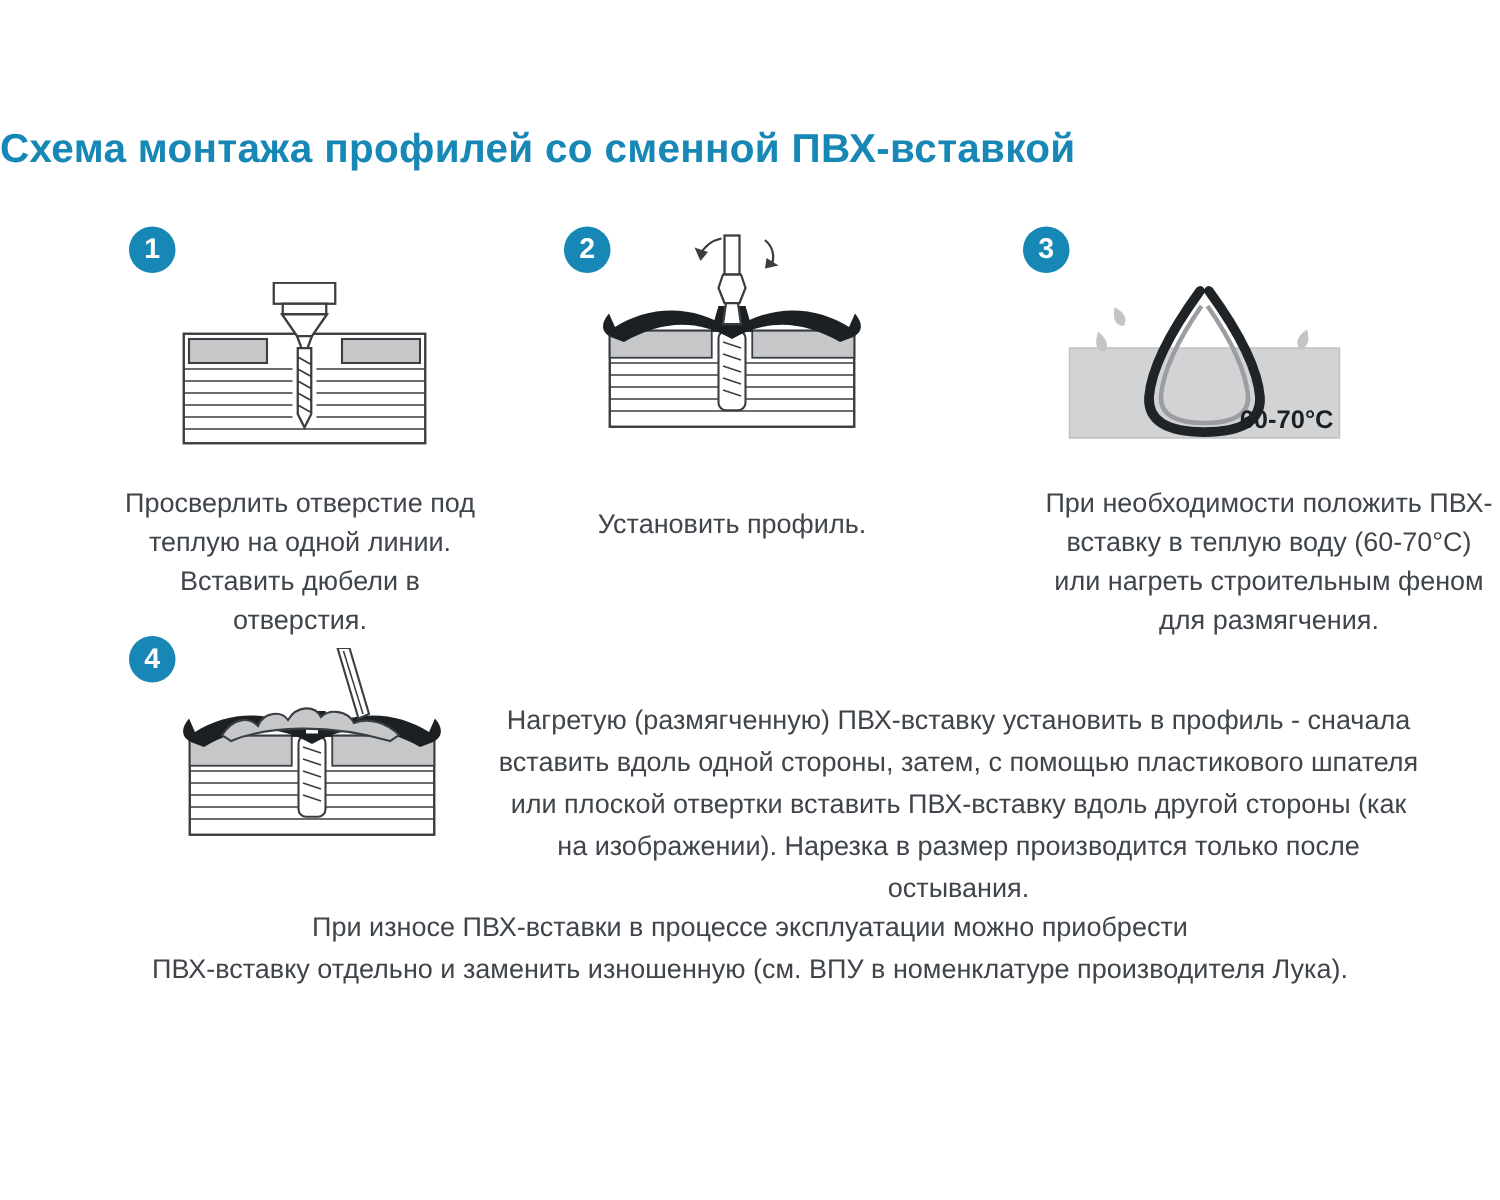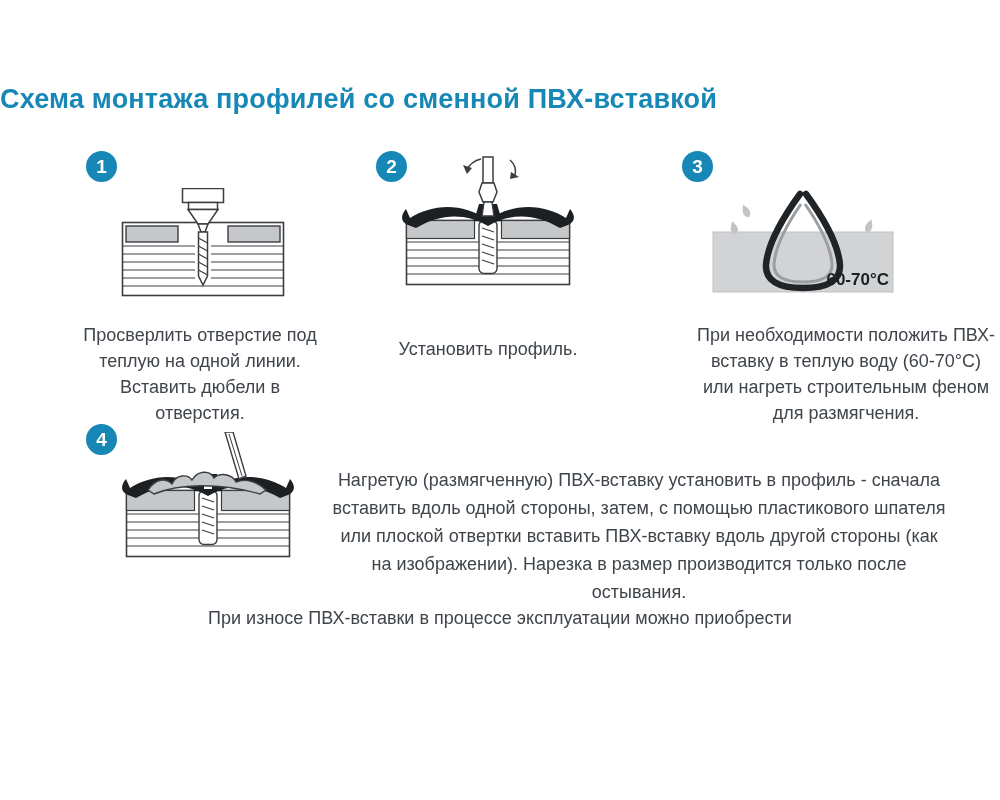--- a/index.html
+++ b/index.html
@@ -150,13 +150,14 @@
     <rect x="86" y="44" width="8" height="13" fill="#fff"></rect>
     <path d="M30,58 C38,46 48,46 54,52 C58,42 70,42 74,48 C80,38 92,38 96,46 C102,40 114,42 118,50 C128,46 140,50 148,58 L142,62 C100,50 60,52 36,62 Z" fill="#c6c7c9" stroke="#3a3e42" stroke-width="1.4"></path>
     <polygon points="107,0 115,0 128,44 121,47" fill="#fff" stroke="#3a3e42" stroke-width="1.4"></polygon>
     <line x1="111" y1="2" x2="124" y2="44" stroke="#3a3e42" stroke-width="1"></line>
   </svg>
 </div>
 <div class="caption" style="left:315px;top:466px;width:622px;line-height:28px;margin-left:13px;">Нагретую (размягченную) ПВХ-вставку установить в профиль - сначала вставить вдоль одной стороны, затем, с помощью пластикового шпателя или плоской отвертки вставить ПВХ-вставку вдоль другой стороны (как на изображении). Нарезка в размер производится только после остывания.</div>
 
 <div class="footer">
   <div>При износе ПВХ-вставки в процессе эксплуатации можно приобрести</div>
+  <div>ПВХ-вставку отдельно и заменить изношенную (см. ВПУ в номенклатуре производителя Лука).</div>
 </div>
 
 </body></html>

